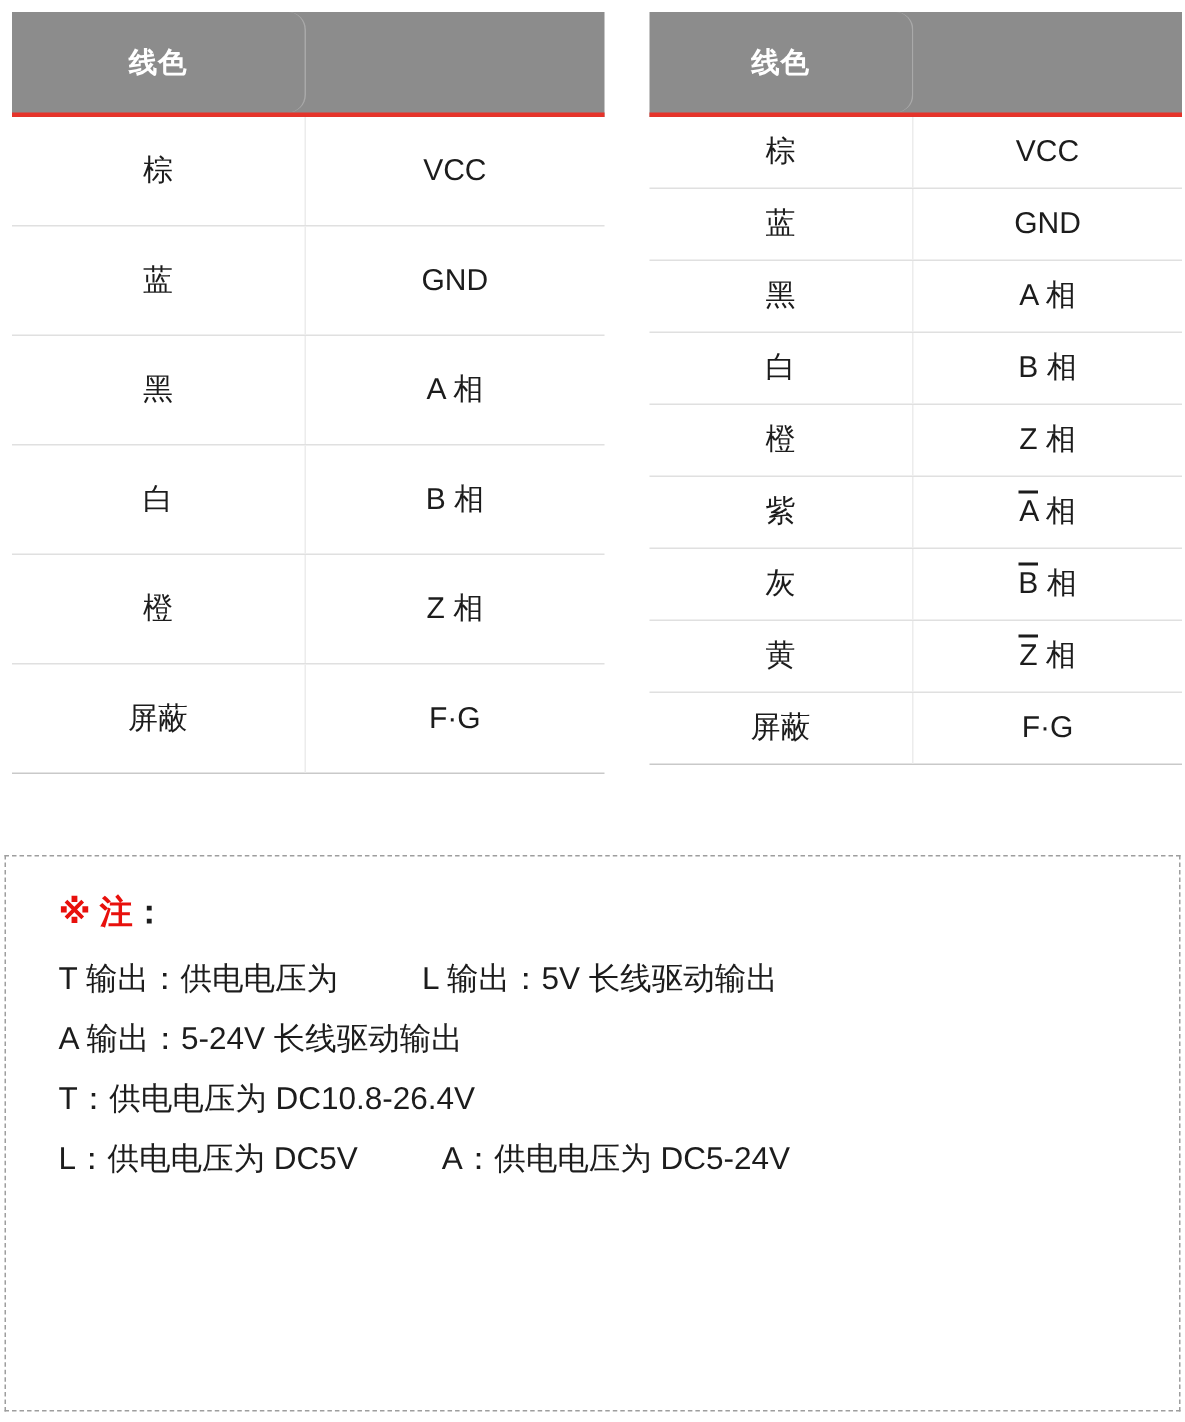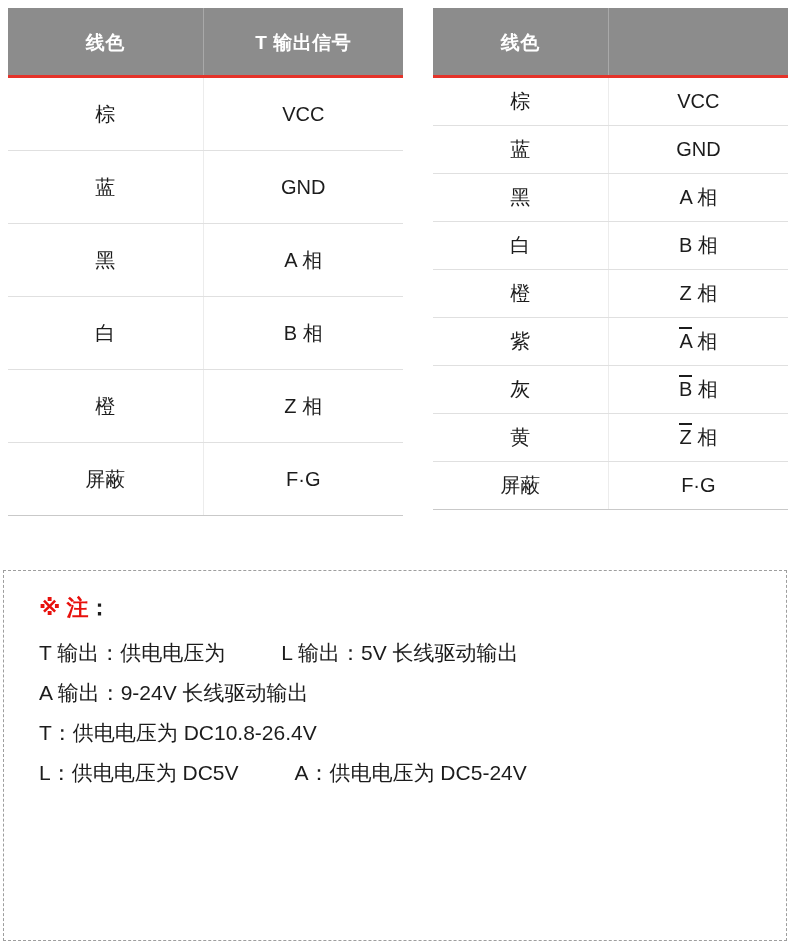--- a/index.html
+++ b/index.html
@@ -28,21 +28,21 @@
   .la-table{width:355px;}
   .thead{
     display:flex;height:70px;line-height:70px;
     background:var(--header-bg);
     border-bottom:3px solid var(--accent);
   }
   .th{
     color:var(--header-text);font-size:19px;font-weight:bold;
     text-align:center;letter-spacing:.5px;
   }
-  .thead .col-color{border-right:1px solid rgba(255,255,255,.25);}
+  .thead .col-color{border-right:1px solid rgba(255,255,255,.25);border-radius:12px;}
   .col-color{width:49.5%;}
   .col-signal{width:50.5%;}
   .tbody .tr{display:flex;border-bottom:1px solid var(--row-line);}
   .tbody .tr:last-child{border-bottom:1px solid var(--bottom-line);}
   .t-table .tr{height:73px;line-height:72px;}
   .la-table .tr{height:48px;line-height:47px;}
   .td{font-size:20px;text-align:center;color:var(--text);}
   .tbody .col-color{border-right:1px solid #ececec;}
   .ol{border-top:2px solid var(--text);padding-top:1px;}
 
@@ -62,21 +62,20 @@
 </head>
 <body>
 
 <div class="page">
 
   <div class="tables">
 
     <section class="sig-table t-table">
       <header class="thead">
         <div class="th col-color">线色</div>
-        <div class="th col-signal">T 输出信号</div>
       </header>
       <div class="tbody">
           <div class="tr">
             <div class="td col-color">棕</div>
             <div class="td col-signal">VCC</div>
           </div>
           <div class="tr">
             <div class="td col-color">蓝</div>
             <div class="td col-signal">GND</div>
           </div>
@@ -144,19 +143,19 @@
     </section>
 
   </div>
 
   <div class="note-box">
     <div class="note-title">
       <span class="note-marker">※ 注</span><span class="note-colon">：</span>
     </div>
     <div class="note-lines">
         <div class="note-line"><span class="note-seg">T 输出：供电电压为</span><span class="note-seg">L 输出：5V 长线驱动输出</span></div>
-        <div class="note-line"><span class="note-seg">A 输出：9-24V 长线驱动输出</span></div>
+        <div class="note-line"><span class="note-seg">A 输出：5-24V 长线驱动输出</span></div>
         <div class="note-line"><span class="note-seg">T：供电电压为 DC10.8-26.4V</span></div>
         <div class="note-line"><span class="note-seg">L：供电电压为 DC5V</span><span class="note-seg">A：供电电压为 DC5-24V</span></div>
       </div>
   </div>
 
 </div>
 
 </body></html>

